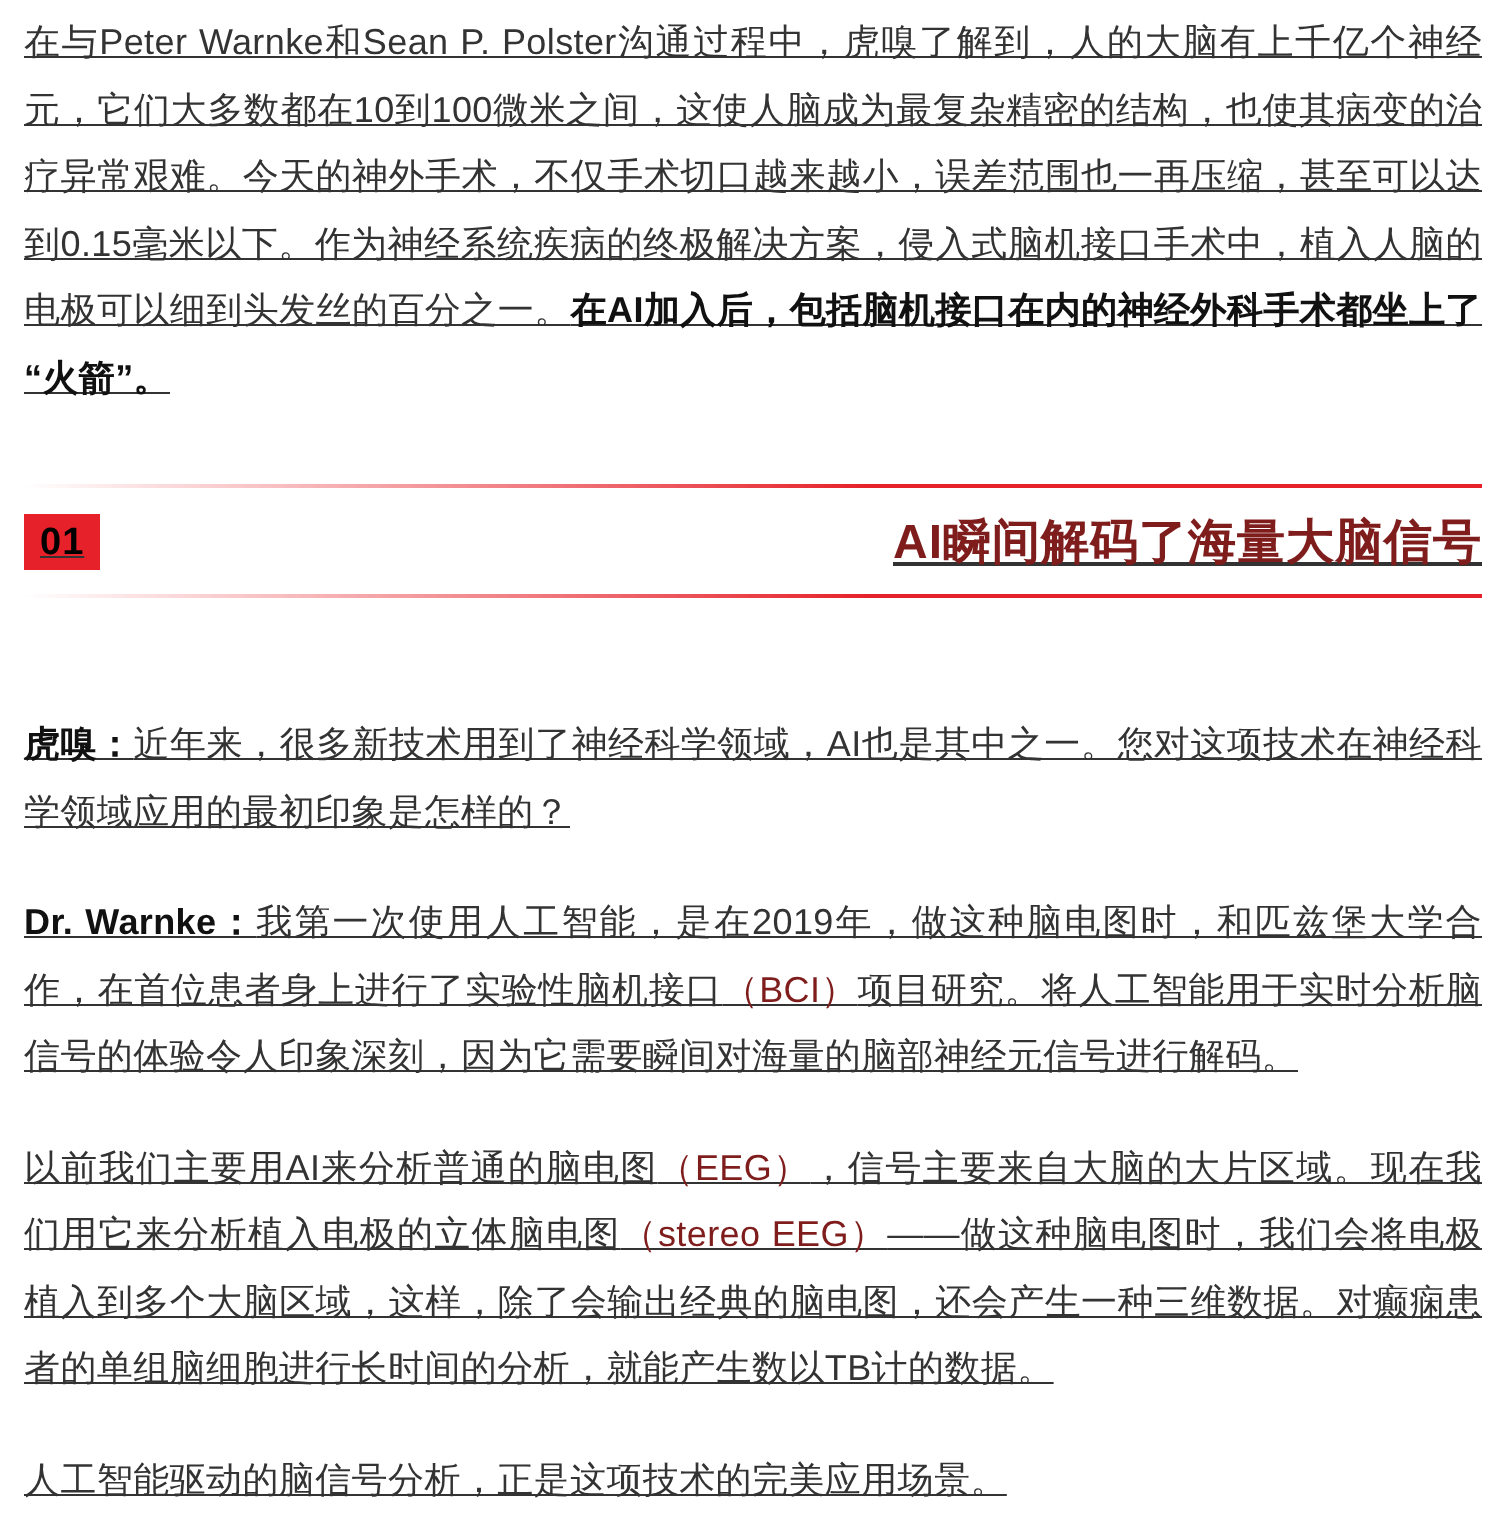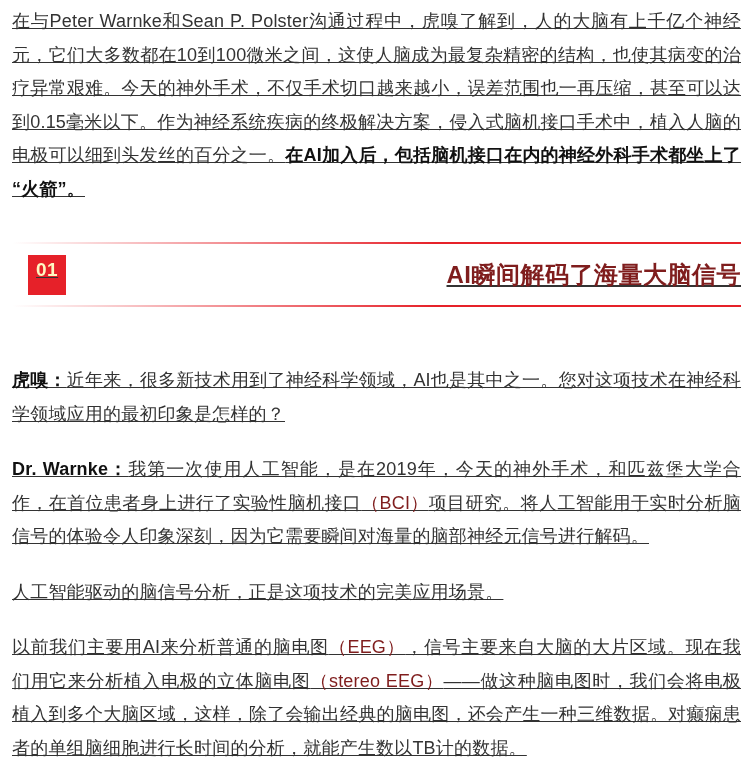--- a/index.html
+++ b/index.html
@@ -41,27 +41,26 @@
       #e62129 100%);
   }
   .divider .row {
     display: flex;
     align-items: center;
     justify-content: space-between;
     padding: 11px 0 10px 0;
   }
   .badge {
     background: #e62129;
-    color: #fef9c3;
+    color: #000000;
     font-weight: 700;
     font-size: 19px;
     line-height: 1;
-    padding: 5px 8px 16px 8px;
+    padding: 5px 8px 4px 8px;
     letter-spacing: 0.5px;
-    margin-left: 16px;
   }
   h2.section-title {
     margin: 0;
     font-size: 24px;
     font-weight: 700;
     color: #7f1d1d;
     letter-spacing: 0.5px;
   }
   .qa { margin-top: 57px; }
   .qa p.para:last-child { margin-bottom: 0; }
@@ -79,18 +78,18 @@
     <div class="line"></div>
     <div class="row">
       <div class="badge">01</div>
       <h2 class="section-title">AI瞬间解码了海量大脑信号</h2>
     </div>
     <div class="line"></div>
   </div>
 
   <div class="qa">
       <p class="para"><span class="speaker">虎嗅：</span><span class="seg-normal">近年来，很多新技术用到了神经科学领域，AI也是其中之一。您对这项技术在神经科学领域应用的最初印象是怎样的？</span></p>
-      <p class="para"><span class="speaker">Dr. Warnke：</span><span class="seg-normal">我第一次使用人工智能，是在2019年，今天的神外手术，和匹兹堡大学合作，在首位患者身上进行了实验性脑机接口</span><span class="seg-muted">（BCI）</span><span class="seg-normal">项目研究。将人工智能用于实时分析脑信号的体验令人印象深刻，因为它需要瞬间对海量的脑部神经元信号进行解码。</span></p>
+      <p class="para"><span class="speaker">Dr. Warnke：</span><span class="seg-normal">我第一次使用人工智能，是在2019年，做这种脑电图时，和匹兹堡大学合作，在首位患者身上进行了实验性脑机接口</span><span class="seg-muted">（BCI）</span><span class="seg-normal">项目研究。将人工智能用于实时分析脑信号的体验令人印象深刻，因为它需要瞬间对海量的脑部神经元信号进行解码。</span></p>
+      <p class="para"><span class="seg-normal">以前我们主要用AI来分析普通的脑电图</span><span class="seg-muted">（EEG）</span><span class="seg-normal">，信号主要来自大脑的大片区域。现在我们用它来分析植入电极的立体脑电图</span><span class="seg-muted">（stereo EEG）</span><span class="seg-normal">——做这种脑电图时，我们会将电极植入到多个大脑区域，这样，除了会输出经典的脑电图，还会产生一种三维数据。对癫痫患者的单组脑细胞进行长时间的分析，就能产生数以TB计的数据。</span></p>
       <p class="para"><span class="seg-normal">人工智能驱动的脑信号分析，正是这项技术的完美应用场景。</span></p>
-      <p class="para"><span class="seg-normal">以前我们主要用AI来分析普通的脑电图</span><span class="seg-muted">（EEG）</span><span class="seg-normal">，信号主要来自大脑的大片区域。现在我们用它来分析植入电极的立体脑电图</span><span class="seg-muted">（stereo EEG）</span><span class="seg-normal">——做这种脑电图时，我们会将电极植入到多个大脑区域，这样，除了会输出经典的脑电图，还会产生一种三维数据。对癫痫患者的单组脑细胞进行长时间的分析，就能产生数以TB计的数据。</span></p>
     </div>
 
 </div>
 
 </body></html>

